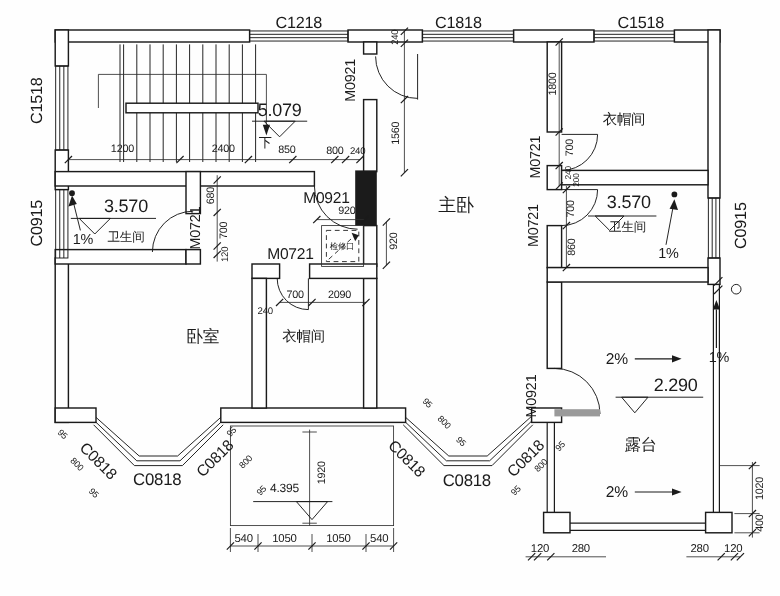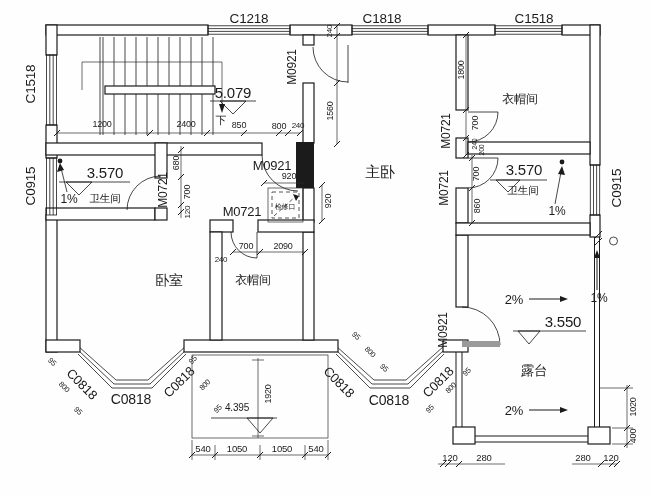--- a/index.html
+++ b/index.html
@@ -301,21 +301,21 @@
   <span class="lbl" style="left:520px;top:99px;font-size:12px">衣帽间</span>
   <span class="lbl" style="left:105px;top:198px;font-size:10.5px">卫生间</span>
   <span class="lbl" style="left:523px;top:190px;font-size:10.5px">卫生间</span>
   <span class="lbl" style="left:534px;top:371px;font-size:13.5px">露台</span>
   <span class="lbl" style="left:285px;top:206px;font-size:7px">检修口</span>
   <span class="lbl" style="left:221px;top:120px;font-size:11px">下</span>
 
   <span class="lbl" style="left:233px;top:92px;font-size:15px">5.079</span>
   <span class="lbl" style="left:105px;top:172px;font-size:15px">3.570</span>
   <span class="lbl" style="left:524px;top:169px;font-size:15px">3.570</span>
-  <span class="lbl" style="left:563px;top:321px;font-size:15px">3.550</span>
+  <span class="lbl" style="left:563px;top:321px;font-size:15px">2.290</span>
   <span class="lbl" style="left:237px;top:408px;font-size:10px">4.395</span>
 
   <span class="lbl" style="left:69px;top:199px;font-size:12px">1%</span>
   <span class="lbl" style="left:557px;top:211px;font-size:12px">1%</span>
   <span class="lbl" style="left:599px;top:298px;font-size:12px">1%</span>
   <span class="lbl" style="left:514px;top:299px;font-size:13px">2%</span>
   <span class="lbl" style="left:514px;top:410px;font-size:13px">2%</span>
 
   <span class="lbl" style="left:102px;top:124px;font-size:9px">1200</span>
   <span class="lbl" style="left:186px;top:124px;font-size:9px">2400</span>

